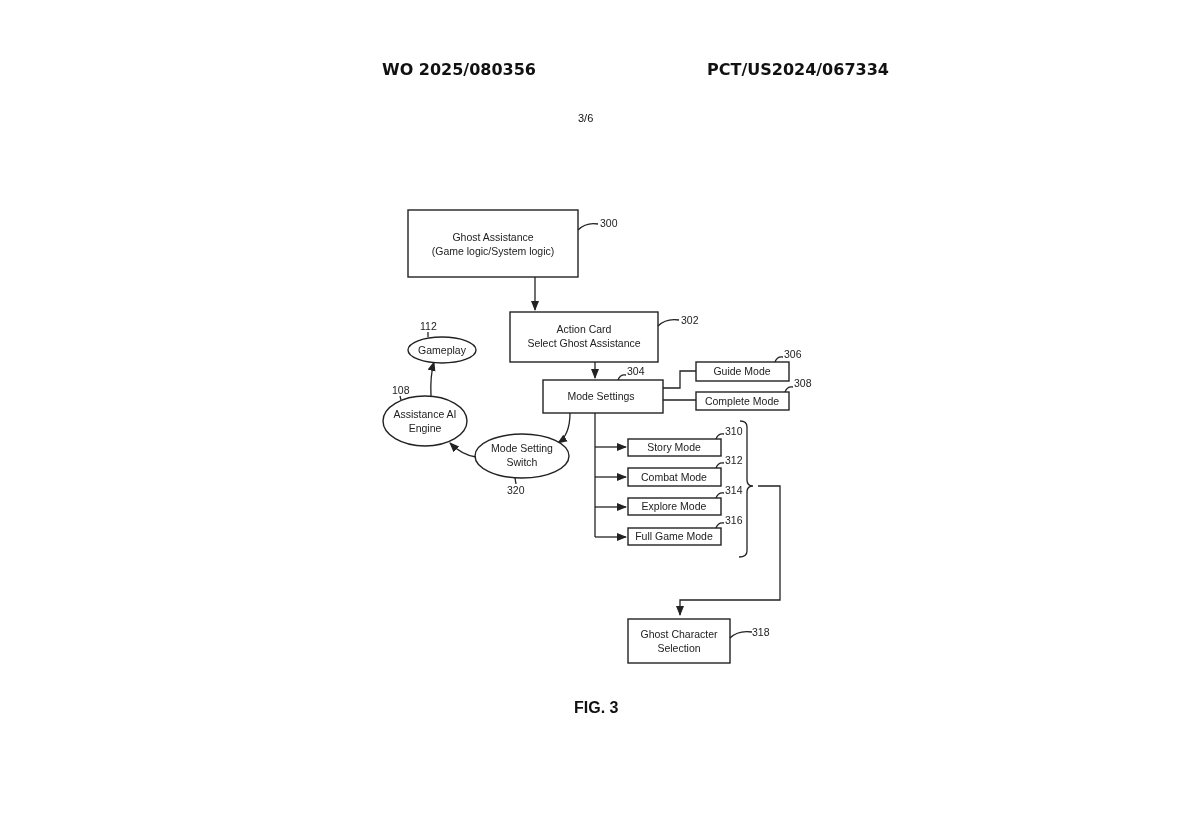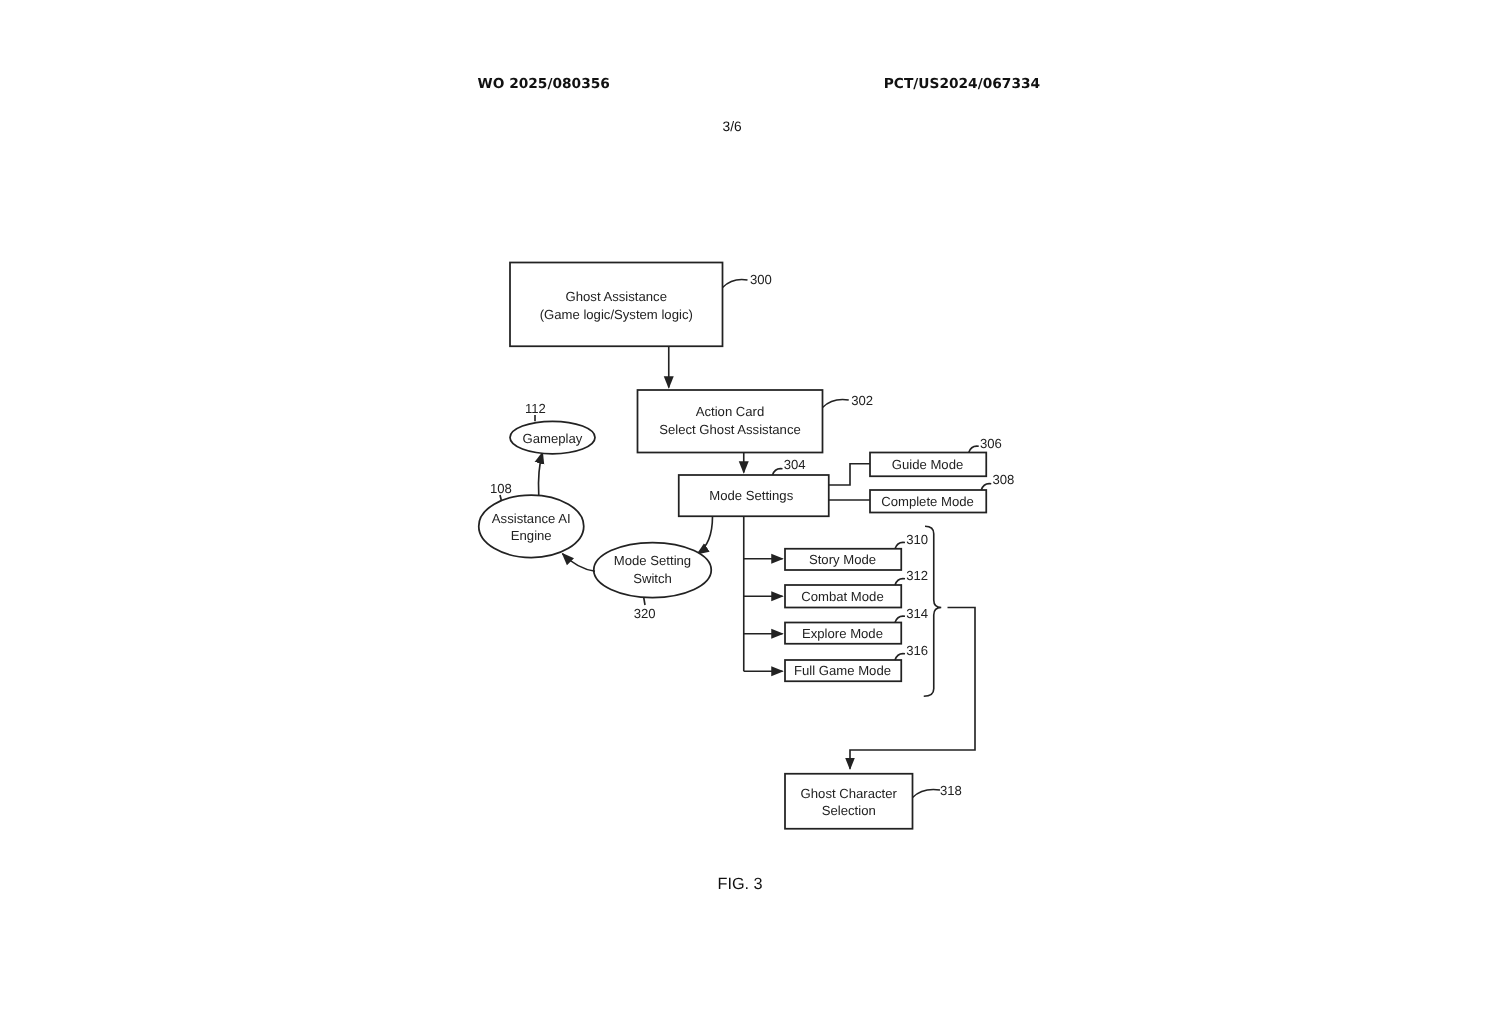--- a/index.html
+++ b/index.html
@@ -1,19 +1,19 @@
 <!DOCTYPE html>
 <html><head>
 <meta charset="utf-8">
 <style>
   html,body{margin:0;padding:0;background:#fff;}
   body{width:1200px;height:815px;position:relative;overflow:hidden;font-family:"Liberation Sans",sans-serif;color:#111;}
-  .hdr{position:absolute;top:60px;font-family:"DejaVu Sans",sans-serif;font-weight:bold;font-size:11px;text-align:right;}
-  .pg{position:absolute;top:96px;left:578px;font-size:11px;}
-  .fig{position:absolute;top:699px;left:574px;font-size:13px;}
+  .hdr{position:absolute;top:60px;font-family:"DejaVu Sans",sans-serif;font-weight:bold;font-size:16px;text-align:right;}
+  .pg{position:absolute;top:112px;left:578px;font-size:11px;}
+  .fig{position:absolute;top:699px;left:574px;font-size:16px;font-weight:bold;}
   svg{position:absolute;left:0;top:0;}
   svg text{font-family:"Liberation Sans",sans-serif;font-size:10.5px;fill:#222;}
   .box{fill:#fff;stroke:#222;stroke-width:1.4;}
   .ln{fill:none;stroke:#222;stroke-width:1.3;}
 </style>
 </head>
 <body>
 
 <div class="hdr" style="left:382px">WO 2025/080356</div>
 <div class="hdr" style="left:707px">PCT/US2024/067334</div>

